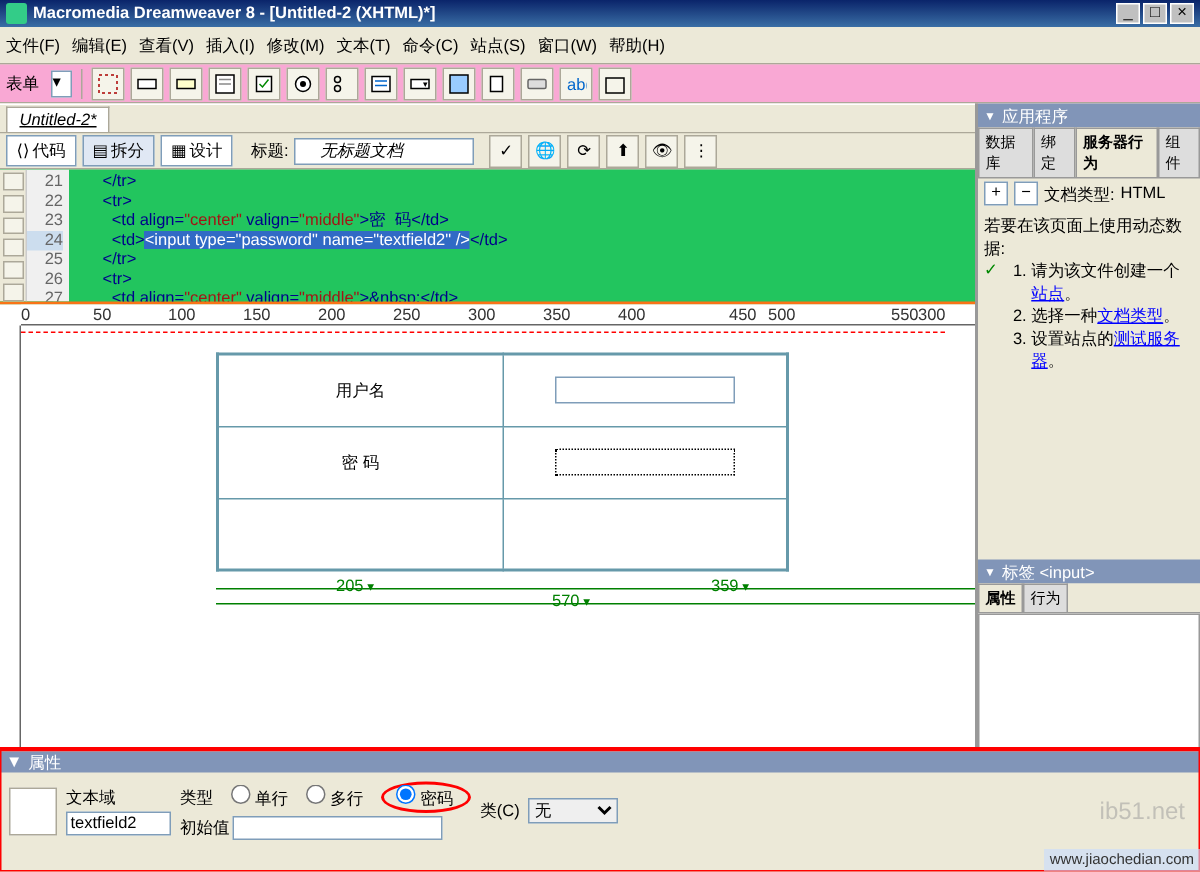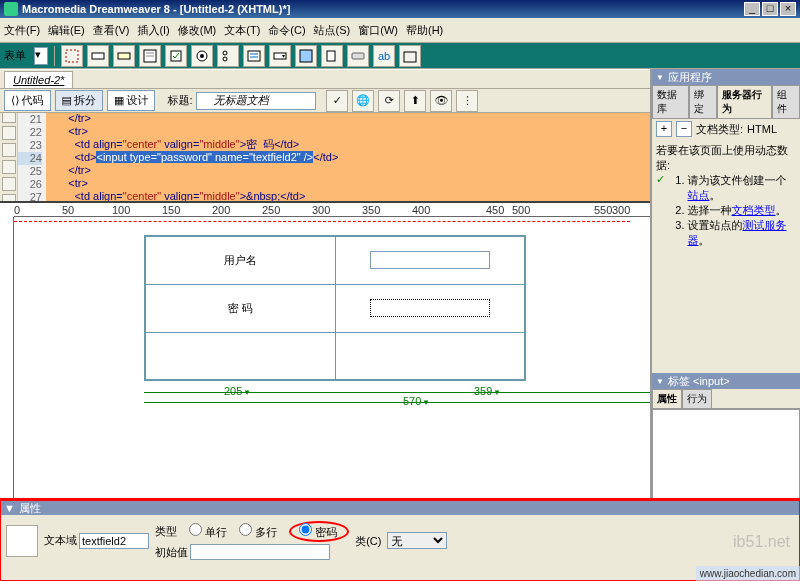--- a/index.html
+++ b/index.html
@@ -6,39 +6,39 @@
 body { background: #ece9d8; width: 800px; height: 581px; overflow: hidden; position: relative; }
 
 .titlebar { background: linear-gradient(#0a246a, #3a6ea5); color: #fff; height: 18px; display: flex; align-items: center; padding: 0 4px; }
 .titlebar .icon { width: 14px; height: 14px; background: #3c8; border-radius: 2px; margin-right: 4px; }
 .titlebar .title { flex: 1; font-weight: bold; }
 .titlebar .winbtn { width: 16px; height: 14px; background: #c0c0c0; border: 1px solid #fff; margin-left: 2px; text-align: center; line-height: 10px; color: #000; }
 
 .menubar { background: #ece9d8; height: 18px; display: flex; align-items: center; padding: 12px 4px; gap: 8px; border-bottom: 1px solid #aca899; }
 .menubar span { cursor: default; }
 
-.toolbar1 { background: #0f766e; height: 26px; display: flex; align-items: center; padding: 2px 4px; gap: 4px; border-bottom: 1px solid #aca899; }
+.toolbar1 { background: #f9a8d4; height: 26px; display: flex; align-items: center; padding: 2px 4px; gap: 4px; border-bottom: 1px solid #aca899; }
 .toolbar1 .label { margin-right: 4px; }
 .toolbar1 .dd { width: 14px; height: 18px; background: #fff; border: 1px solid #7f9db9; }
 .tbtn { width: 22px; height: 22px; border: 1px solid #aca899; background: #f5f4ea; display: inline-flex; align-items: center; justify-content: center; }
 .sep { width: 1px; height: 20px; background: #aca899; margin: 0 2px; }
 
 .main { display: flex; height: 463px; }
 .leftcol { flex: 1; display: flex; flex-direction: column; border-right: 2px solid #999; }
 .rightcol { width: 148px; background: #ece9d8; display: flex; flex-direction: column; }
 
 .doctab { background: #ece9d8; height: 20px; display: flex; align-items: center; padding: 0 4px; border-top: 1px solid #fff; border-bottom: 1px solid #aca899; }
 .doctab .tab { background: #fff; border: 1px solid #aca899; border-bottom: none; padding: 2px 8px; font-style: italic; text-decoration: underline; }
 
 .doctoolbar { background: #ece9d8; height: 24px; display: flex; align-items: center; padding: 2px 4px; gap: 4px; border-bottom: 1px solid #aca899; }
 .doctoolbar .viewbtn { border: 1px solid #7f9db9; background: #fff; padding: 2px 6px; display: flex; align-items: center; gap: 2px; }
 .doctoolbar .viewbtn.sel { background: #e0e8f4; }
 .doctoolbar input[type=text] { border: 1px solid #7f9db9; height: 18px; padding: 0 16px; font-style: italic; }
 
-.codearea { flex: 0 0 90px; background: #fdba74; display: flex; font-family: "Courier New", monospace; font-size: 11px; overflow: hidden; border-bottom: 2px solid #404040; align-items: center; }
+.codearea { flex: 0 0 90px; background: #22c55e; display: flex; font-family: "Courier New", monospace; font-size: 11px; overflow: hidden; border-bottom: 2px solid #f97316; }
 .gutter-icons { width: 18px; background: #ece9d8; border-right: 1px solid #ccc; display: flex; flex-direction: column; align-items: center; padding-top: 2px; gap: 3px; }
 .gutter-icons .gi { width: 14px; height: 14px; border: 1px solid #aca899; background: #f5f4ea; }
 .linenum { width: 28px; background: #f0f0f0; color: #666; text-align: right; padding: 2px 4px 0 0; line-height: 13px; }
 .codetext { flex: 1; padding: 2px 4px; line-height: 13px; white-space: pre; }
 .tag { color: #00008b; }
 .str { color: #a31515; }
 .hl { background: #316ac5; color: #fff; }
 
 .designarea { flex: 1; background: #fff; position: relative; overflow: hidden; }
 .ruler-h { height: 14px; background: #fff; border-bottom: 1px solid #666; margin-left: 14px; position: relative; font-size: 8px; color: #333; }
@@ -281,21 +281,21 @@
             <td>&nbsp;</td>
             <td>&nbsp;</td>
           </tr>
         </tbody>
           </table>
         <div class="dim-line" style="left:130px; top:175px; width:190px;"></div>
         <div class="dim" style="left:210px; top:168px;"><span>205</span> ▾</div>
         <div class="dim-line" style="left:320px; top:175px; width:320px;"></div>
         <div class="dim" style="left:460px; top:168px;"><span>359</span> ▾</div>
         <div class="dim-line" style="left:130px; top:185px; width:510px;"></div>
-        <div class="dim" style="left:389px; top:178px;"><span>570</span> ▾</div>
+        <div class="dim" style="left:354px; top:178px;"><span>570</span> ▾</div>
       </div>
     </div>
 
     <div class="statusbar">
       <div class="path">&lt;body&gt;&lt;form#form1&gt;&lt;table&gt;&lt;tr&gt;&lt;td&gt;&lt;input&gt;</div>
       <span>↖</span>
       <span>✋</span>
       <span>🔍</span>
       <span class="info">100%</span>
       <span class="info">863 x 351</span>
@@ -346,21 +346,21 @@
   </div>
 </div>
 
 <div class="props">
   <div class="props-hdr">
     <span class="tri">▼</span>
     <span>属性</span>
   </div>
   <div class="props-body">
     <div class="prop-icon"></div>
-    <div style="display:flex;gap:2px;">
+    <div style="display:flex;flex-direction:column;gap:2px;">
       <span>文本域</span>
       <input type="text" style="width: 70px;" value="textfield2">
     </div>
     <div style="display:flex;flex-direction:column;gap:2px;">
       <div class="radiog">
         <label>类型</label>
         <label><input type="radio" name="ft" style=""> <span>单行</span></label>
         <label><input type="radio" name="ft" style=""> <span>多行</span></label>
         <span class="redoval">
             <label><input type="radio" name="ft" checked="" style=""> <span>密码</span></label>

